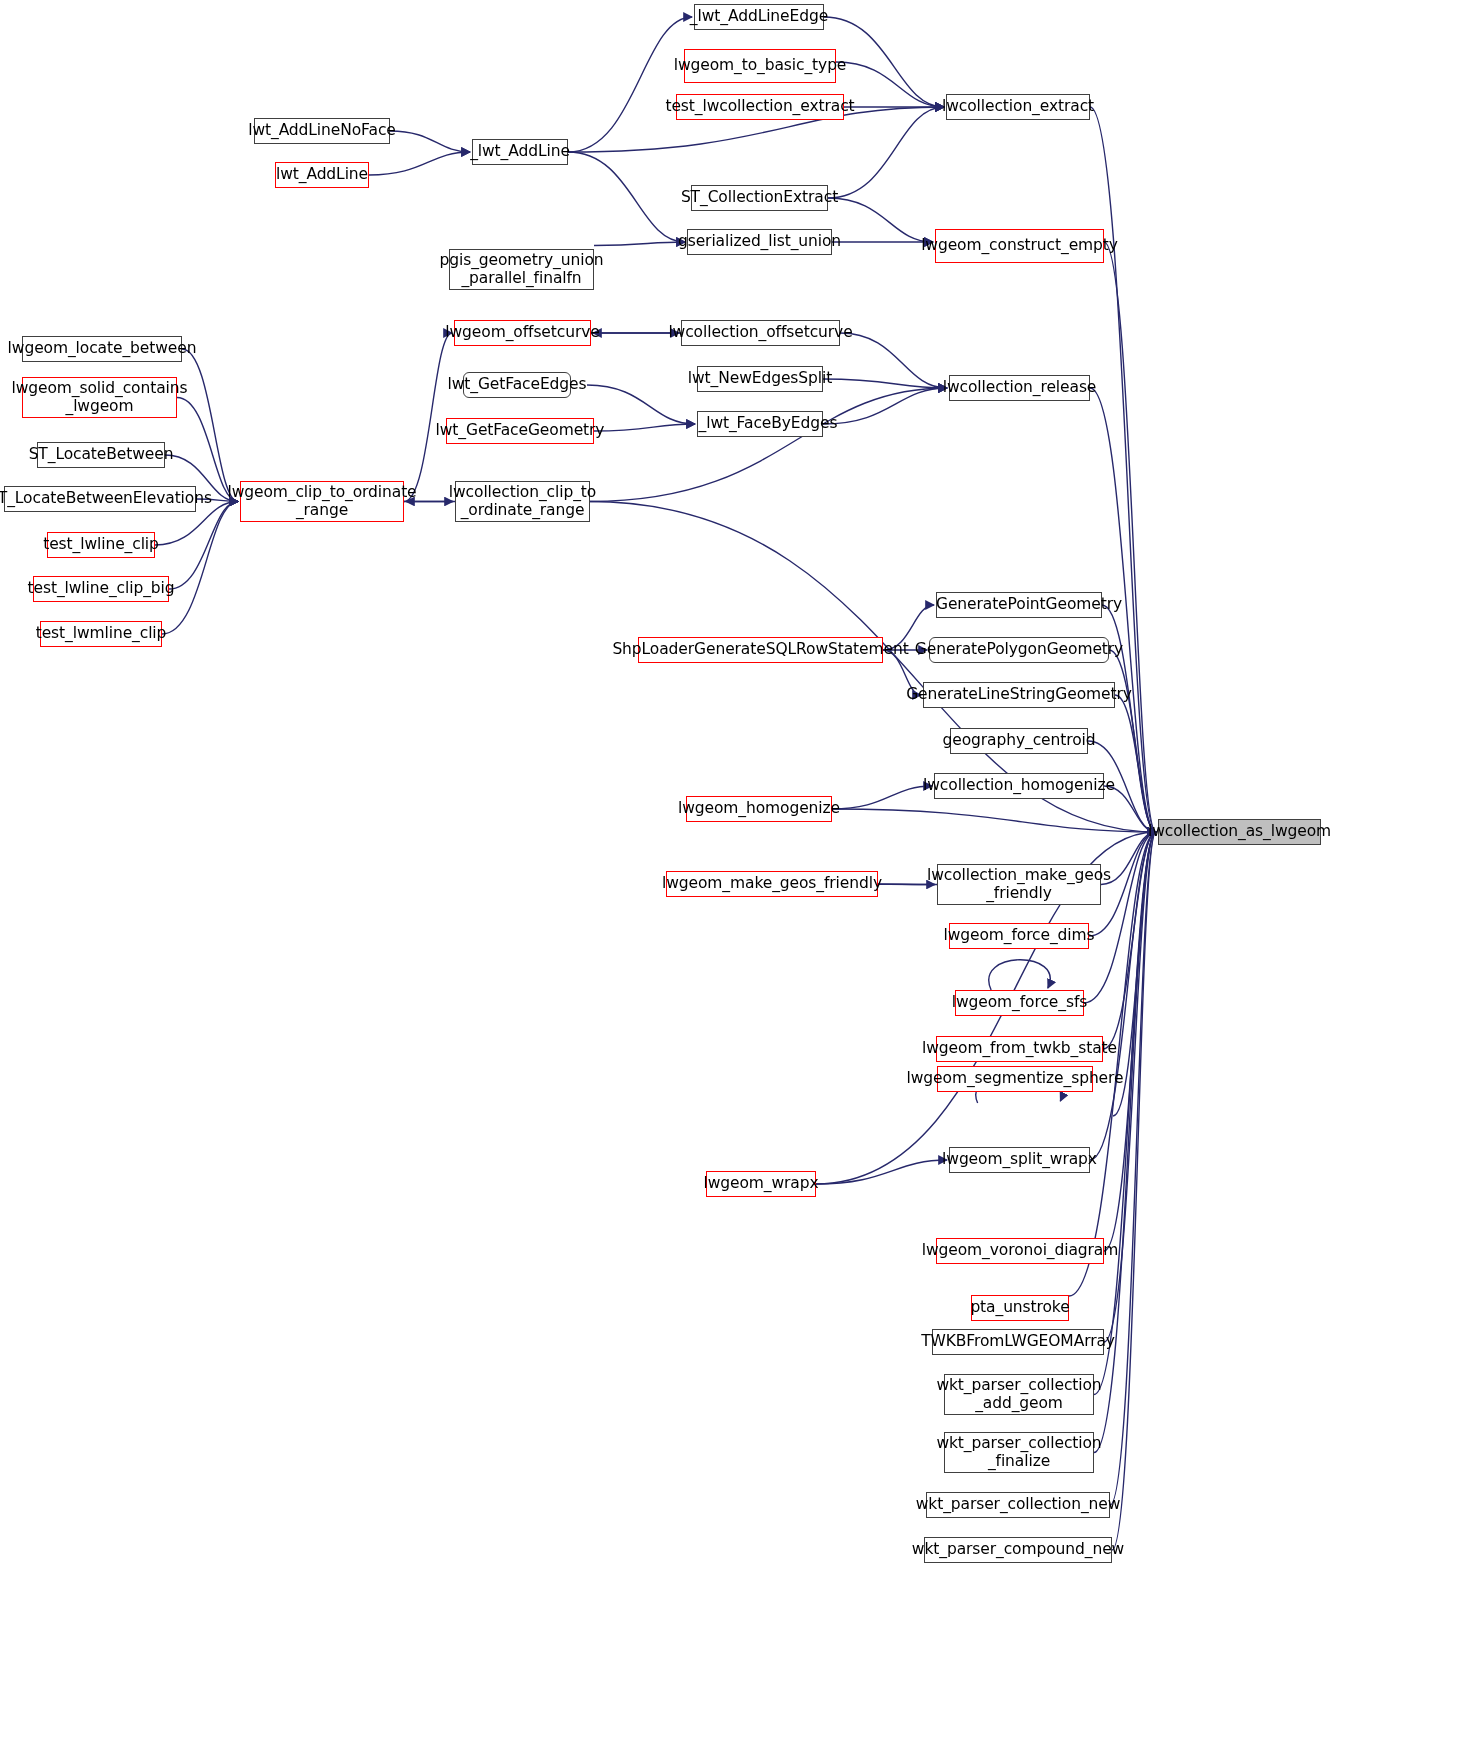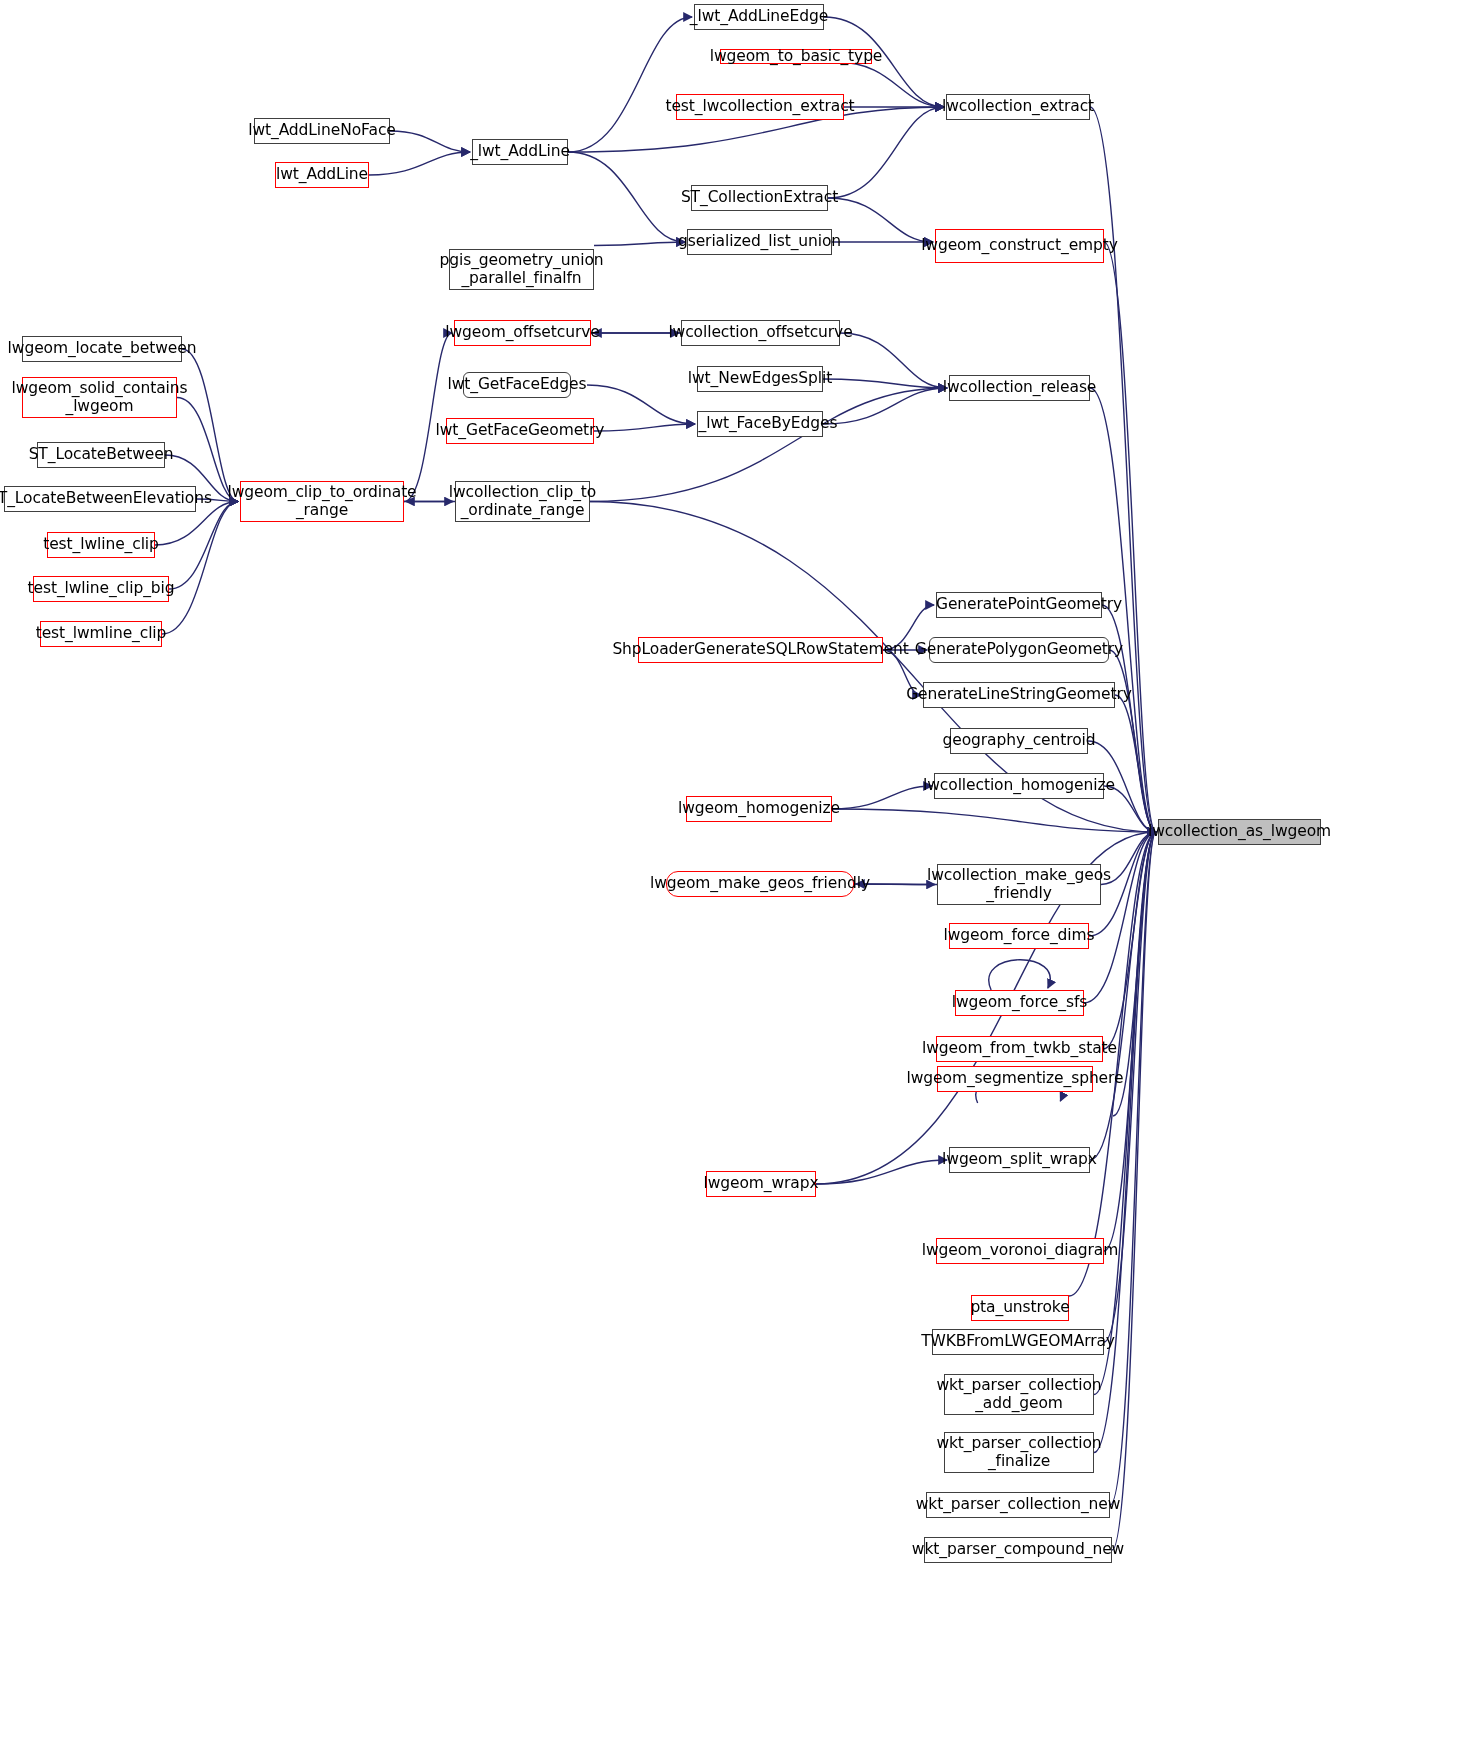--- a/index.html
+++ b/index.html
@@ -119,21 +119,21 @@
         <path d="M 1069 1296 C 1116.85 1296, 1121.2 832, 1156 832" marker-end="url(#arrow)"></path>
         <path d="M 1104 1342 C 1132.6 1342, 1135.2 832, 1156 832" marker-end="url(#arrow)"></path>
         <path d="M 1094 1394.5 C 1128.1 1394.5, 1131.2 832, 1156 832" marker-end="url(#arrow)"></path>
         <path d="M 1094 1452.5 C 1128.1 1452.5, 1131.2 832, 1156 832" marker-end="url(#arrow)"></path>
         <path d="M 1110 1505 C 1135.3 1505, 1137.6 832, 1156 832" marker-end="url(#arrow)"></path>
         <path d="M 1112 1550 C 1136.2 1550, 1138.4 832, 1156 832" marker-end="url(#arrow)"></path>
       </g>
   </svg>
   <div id="nodes">
       <div class="node" style="left: 694px; top: 4px; width: 130px; height: 26px;"><span>_lwt_AddLineEdge</span></div>
-      <div class="node red" style="left: 684px; top: 49px; width: 152px; height: 15px; margin-left: 36px;"><span>lwgeom_to_basic_type</span></div>
+      <div class="node red" style="left: 684px; top: 49px; width: 152px; height: 34px;"><span>lwgeom_to_basic_type</span></div>
       <div class="node red" style="left: 676px; top: 94px; width: 168px; height: 26px;"><span>test_lwcollection_extract</span></div>
       <div class="node" style="left: 946px; top: 94px; width: 144px; height: 26px;"><span>lwcollection_extract</span></div>
       <div class="node" style="left: 254px; top: 118px; width: 136px; height: 26px;"><span>lwt_AddLineNoFace</span></div>
       <div class="node" style="left: 472px; top: 139px; width: 96px; height: 26px;"><span>_lwt_AddLine</span></div>
       <div class="node red" style="left: 275px; top: 162px; width: 94px; height: 26px;"><span>lwt_AddLine</span></div>
       <div class="node" style="left: 691px; top: 185px; width: 137px; height: 26px;"><span>ST_CollectionExtract</span></div>
       <div class="node" style="left: 449px; top: 225px; width: 145px; height: 41px; margin-top: 24px;"><span>pgis_geometry_union
 _parallel_finalfn</span></div>
       <div class="node" style="left: 687px; top: 229px; width: 145px; height: 26px;"><span>gserialized_list_union</span></div>
       <div class="node red" style="left: 935px; top: 229px; width: 169px; height: 34px;"><span>lwgeom_construct_empty</span></div>
@@ -159,21 +159,21 @@
       <div class="node" style="left: 936px; top: 592px; width: 166px; height: 26px; padding-left: 24px;"><span>GeneratePointGeometry</span></div>
       <div class="node red" style="left: 638px; top: 637px; width: 245px; height: 26px;"><span>ShpLoaderGenerateSQLRowStatement</span></div>
       <div class="node" style="left: 929px; top: 637px; width: 180px; height: 26px; border-radius: 6px;"><span>GeneratePolygonGeometry</span></div>
       <div class="node" style="left: 923px; top: 682px; width: 192px; height: 26px;"><span>GenerateLineStringGeometry</span></div>
       <div class="node" style="left: 950px; top: 728px; width: 138px; height: 26px;"><span>geography_centroid</span></div>
       <div class="node" style="left: 934px; top: 773px; width: 170px; height: 26px;"><span>lwcollection_homogenize</span></div>
       <div class="node red" style="left: 686px; top: 796px; width: 146px; height: 26px;"><span>lwgeom_homogenize</span></div>
       <div class="node focus" style="left: 1158px; top: 819px; width: 163px; height: 26px;"><span>lwcollection_as_lwgeom</span></div>
       <div class="node" style="left: 937px; top: 864px; width: 164px; height: 41px;"><span>lwcollection_make_geos
 _friendly</span></div>
-      <div class="node red" style="left: 666px; top: 871px; width: 188px; height: 26px; border-radius: 12px;"><span>lwgeom_make_geos_friendly</span></div>
+      <div class="node red" style="left: 666px; top: 871px; width: 212px; height: 26px;"><span>lwgeom_make_geos_friendly</span></div>
       <div class="node red" style="left: 949px; top: 923px; width: 140px; height: 26px;"><span>lwgeom_force_dims</span></div>
       <div class="node red" style="left: 955px; top: 990px; width: 129px; height: 26px;"><span>lwgeom_force_sfs</span></div>
       <div class="node red" style="left: 936px; top: 1036px; width: 167px; height: 26px;"><span>lwgeom_from_twkb_state</span></div>
       <div class="node red" style="left: 925px; top: 1066px; width: 156px; height: 26px; margin-left: 12px;"><span>lwgeom_segmentize_sphere</span></div>
       <div class="node" style="left: 949px; top: 1147px; width: 141px; height: 26px;"><span>lwgeom_split_wrapx</span></div>
       <div class="node red" style="left: 706px; top: 1171px; width: 110px; height: 26px;"><span>lwgeom_wrapx</span></div>
       <div class="node red" style="left: 936px; top: 1238px; width: 168px; height: 26px;"><span>lwgeom_voronoi_diagram</span></div>
       <div class="node red" style="left: 971px; top: 1283px; width: 98px; height: 26px; margin-top: 12px;"><span>pta_unstroke</span></div>
       <div class="node" style="left: 932px; top: 1329px; width: 172px; height: 26px;"><span>TWKBFromLWGEOMArray</span></div>
       <div class="node" style="left: 944px; top: 1374px; width: 150px; height: 41px;"><span>wkt_parser_collection

